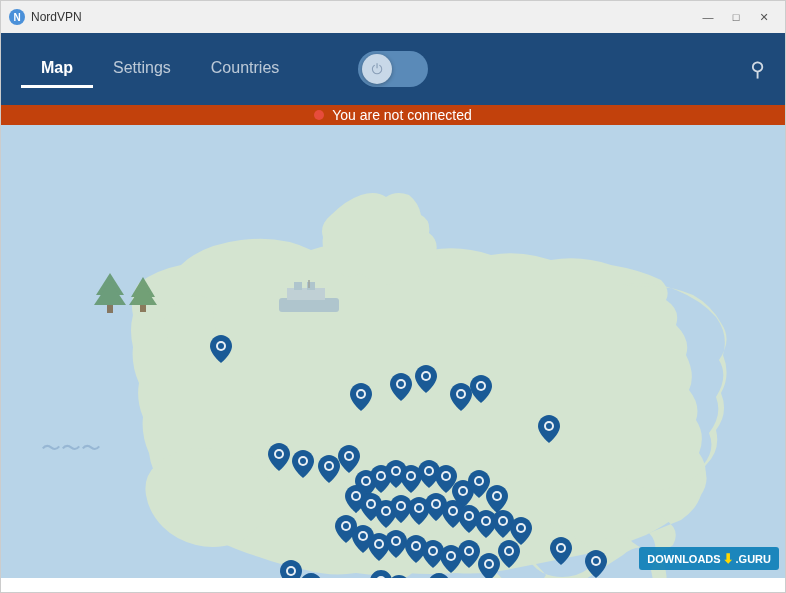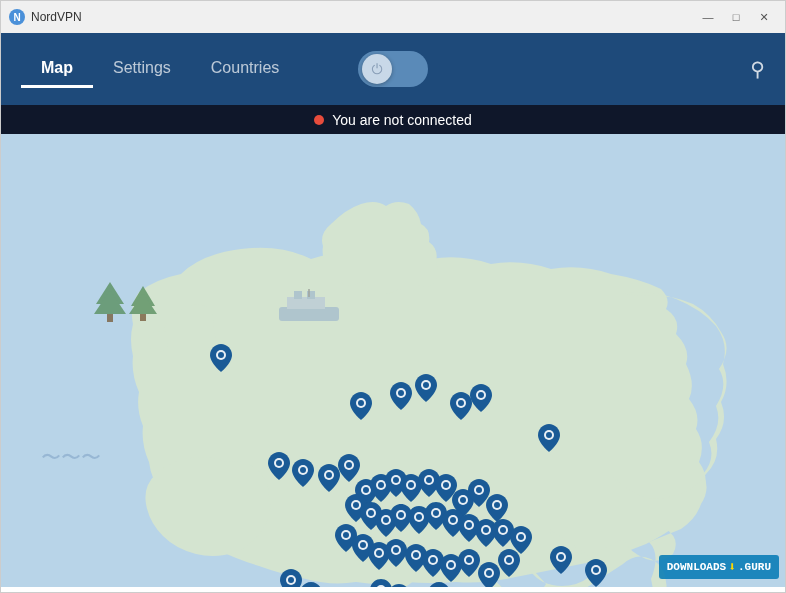--- a/index.html
+++ b/index.html
@@ -131,22 +131,22 @@
       right: 20px;
       background: none;
       border: none;
       cursor: pointer;
       color: rgba(255,255,255,0.8);
       font-size: 20px;
     }
 
     
     .status-bar {
-      background: #0f172a;
-      height: 29px;
+      background: #c2410c;
+      height: 20px;
       display: flex;
       align-items: center;
       justify-content: center;
       gap: 8px;
     }
     .status-dot {
       width: 10px;
       height: 10px;
       background: #e74c3c;
       border-radius: 50%;
@@ -181,21 +181,20 @@
       right: 8px;
       background: rgba(0,120,180,0.85);
       color: #fff;
       font-size: 11px;
       font-weight: bold;
       padding: 4px 8px;
       border-radius: 3px;
       display: flex;
       align-items: center;
       gap: 2px;
-      font-family: Liberation Mono, monospace;
     }
     .watermark-arrow {
       color: #ffd700;
       font-size: 13px;
     }
 
     
     .map-pin {
       position: absolute;
       width: 22px;

